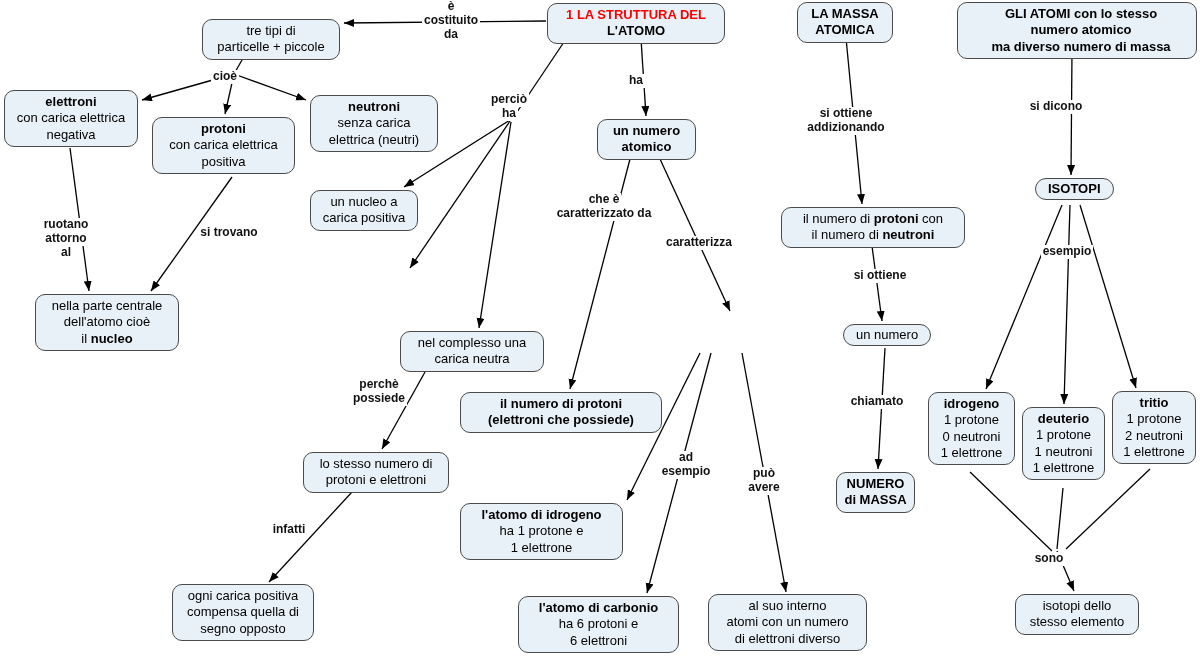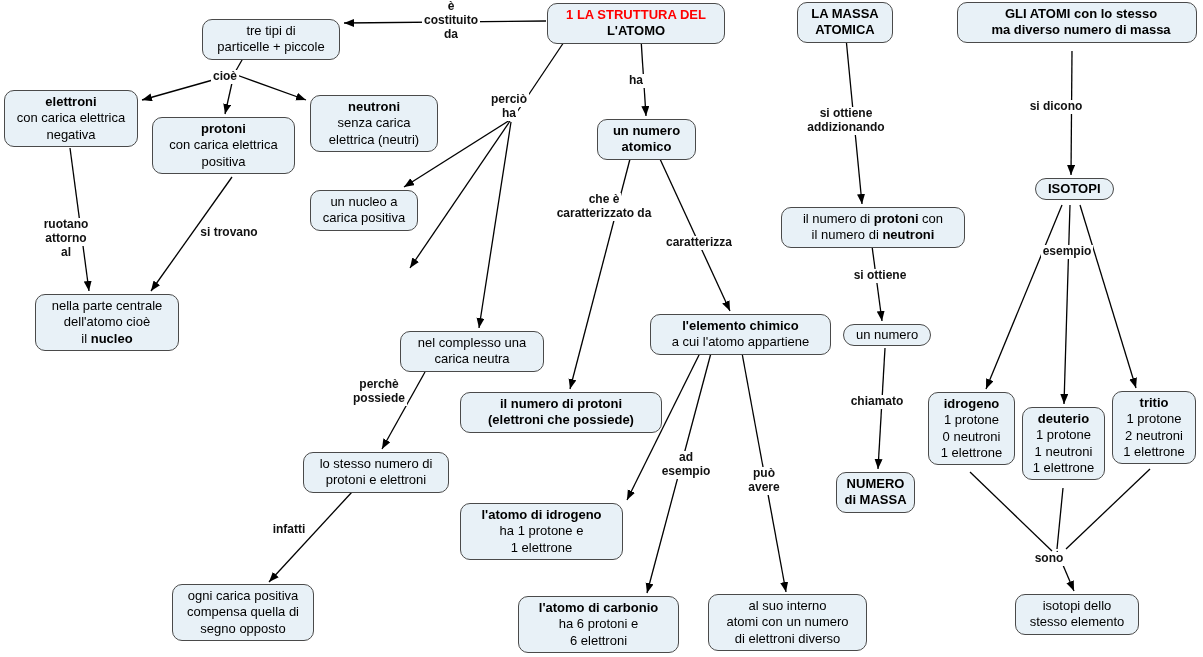--- a/index.html
+++ b/index.html
@@ -89,20 +89,21 @@
     <div class="ln">L'ATOMO</div>
   </div>
 
   <div class="node allbold" style="left:797px;top:2px;min-width:96px;">
     <div class="ln">LA MASSA</div>
     <div class="ln">ATOMICA</div>
   </div>
 
   <div class="node allbold" style="left:957px;top:2px;min-width:240px;padding-left:15px;">
     <div class="ln">GLI ATOMI con lo stesso</div>
+    <div class="ln">numero atomico</div>
     <div class="ln">ma diverso numero di massa</div>
   </div>
 
   <div class="node" style="left:4px;top:90px;min-width:134px;">
     <div class="ln b">elettroni</div>
     <div class="ln">con carica elettrica</div>
     <div class="ln">negativa</div>
   </div>
 
   <div class="node" style="left:152px;top:117px;min-width:143px;">
@@ -141,24 +142,20 @@
     <div class="ln">nella parte centrale</div>
     <div class="ln">dell'atomo cioè</div>
     <div class="ln"><span>il </span><span class="b">nucleo</span></div>
   </div>
 
   <div class="node" style="left:400px;top:331px;min-width:144px;">
     <div class="ln">nel complesso una</div>
     <div class="ln">carica neutra</div>
   </div>
 
-  <div class="node" style="left:650px;top:314px;min-width:181px;">
-    <div class="ln b">l'elemento chimico</div>
-    <div class="ln">a cui l'atomo appartiene</div>
-  </div>
 
   <div class="node pill" style="left:843px;top:324px;">
     <div class="ln">un numero</div>
   </div>
 
   <div class="node allbold" style="left:460px;top:392px;min-width:202px;">
     <div class="ln">il numero di protoni</div>
     <div class="ln">(elettroni che possiede)</div>
   </div>
 

